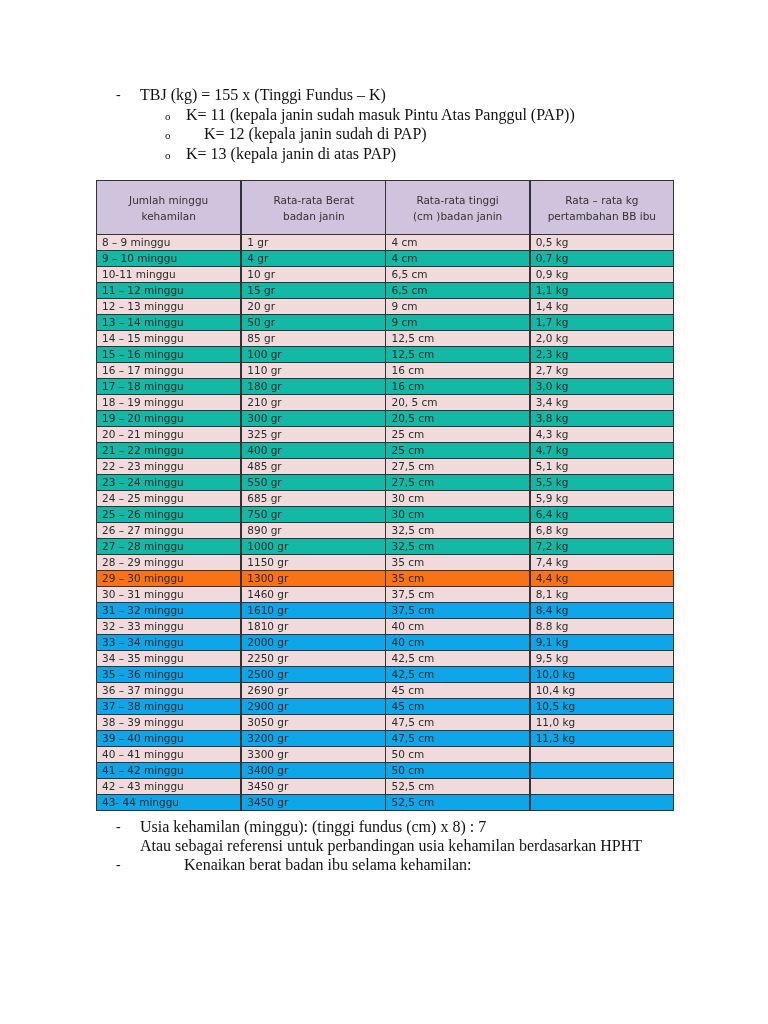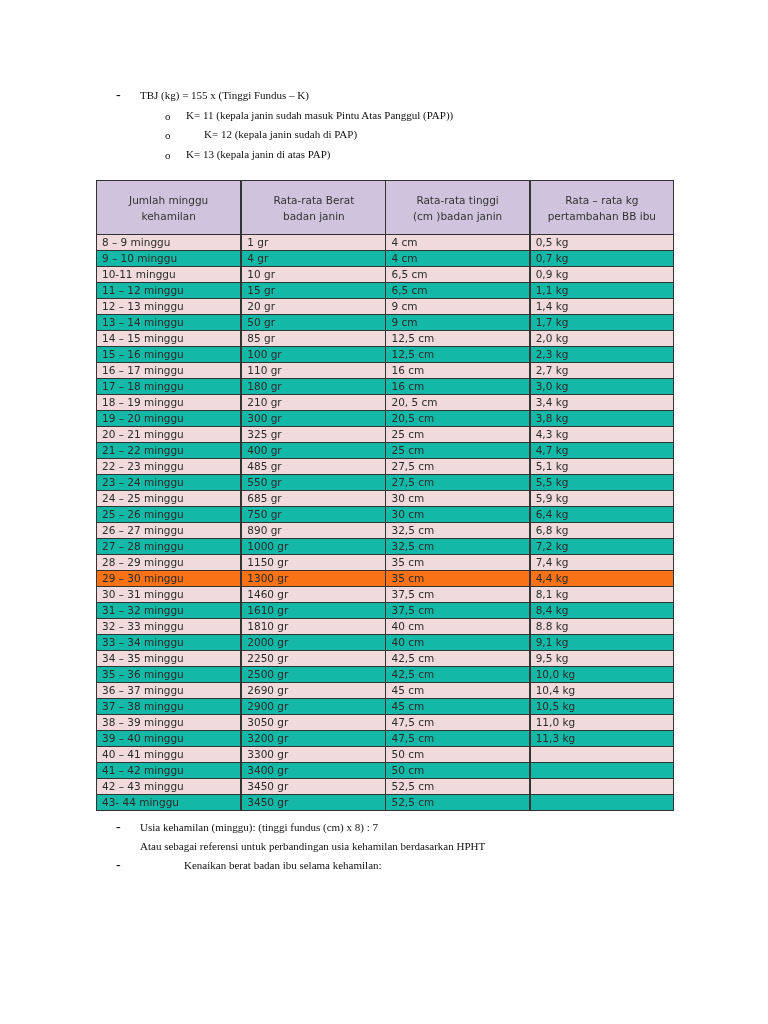--- a/index.html
+++ b/index.html
@@ -3,21 +3,21 @@
 <meta charset="utf-8">
 <style>
   html, body { margin: 0; padding: 0; }
   body {
     width: 768px; height: 1024px; background: #ffffff;
     position: relative; overflow: hidden;
     font-family: "Liberation Serif", "DejaVu Serif", serif;
     color: #111;
   }
   .line {
-    position: absolute; font-size: 11px; line-height: 16px; white-space: nowrap;
+    position: absolute; font-size: 16px; line-height: 16px; white-space: nowrap;
   }
   .bullet { position: absolute; font-size: 14px; line-height: 16px; }
   .ob { position: absolute; font-size: 11px; line-height: 16px; }
 
   table.tbl {
     position: absolute; left: 96px; top: 180px; width: 578px;
     border-collapse: collapse;
     font-family: "DejaVu Sans", "Liberation Sans", sans-serif;
     font-size: 10.5px; color: #2a2a2a;
   }
@@ -28,21 +28,21 @@
   }
   .tbl td {
     border: 1px solid #333; height: 15px; padding: 0 5px; line-height: 15px;
     white-space: nowrap;
   }
   .tbl td.c1 { border-right-width: 2px; }
   .tbl th.c1 { border-right-width: 2px; }
   .tbl td.c3, .tbl th.c3 { border-right-width: 2px; }
   .tbl tr.pink td { background: #f1dadc; }
   .tbl tr.green td { background: #14b8a6; }
-  .tbl tr.green3 td { background: #14b8a6; }
+  .tbl tr.green3 td { background: #0ea5e9; }
   .tbl tr.green-strong td { background: #f97316; }
 </style>
 </head>
 <body>
 
 <span class="bullet" style="left:116px; top:87px;">-</span>
 <div class="line" style="left:140px; top:87px;">TBJ (kg) = 155 x (Tinggi Fundus – K)</div>
 
 <span class="ob" style="left:165px; top:108px;">o</span>
 <div class="line" style="left:186px; top:107px;">K= 11 (kepala janin sudah masuk Pintu Atas Panggul (PAP))</div>

